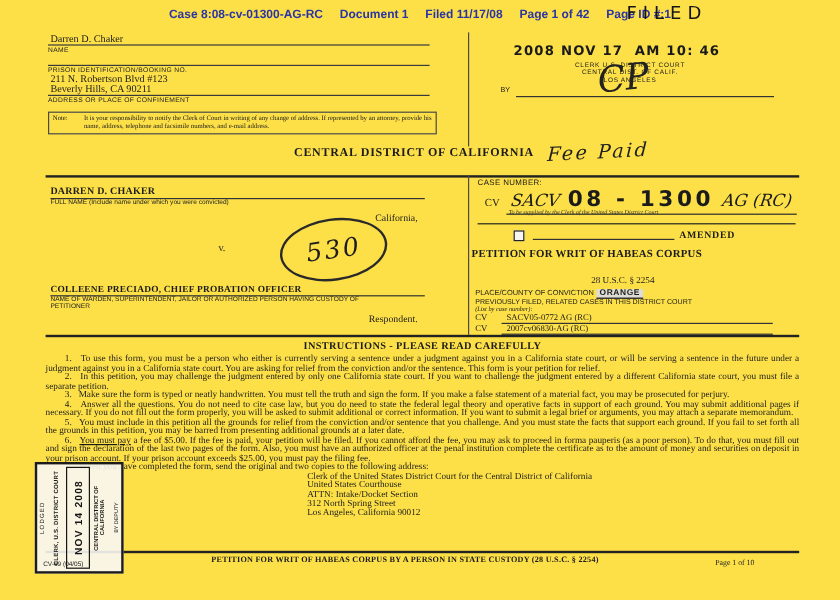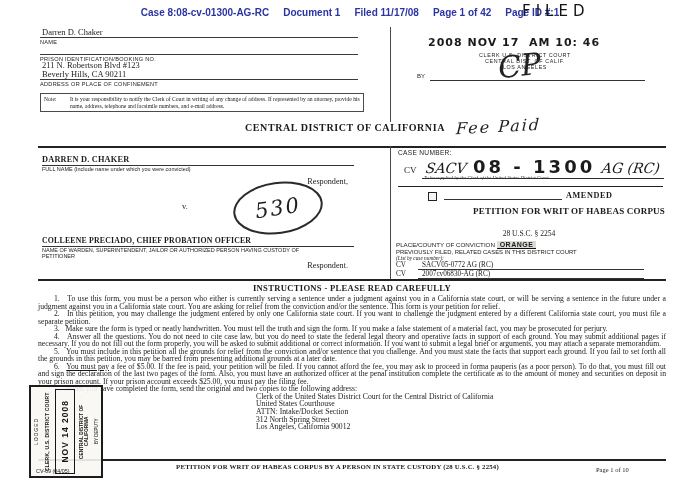--- a/index.html
+++ b/index.html
@@ -1,17 +1,17 @@
 <!DOCTYPE html>
 <html><head>
 <meta charset="utf-8">
 <style>
   html,body{margin:0;padding:0;}
   body{background:#e9e8e4;font-family:"Liberation Serif",serif;color:#1b1b1b;}
-  #page{position:relative;width:700px;height:500px;background:#ffffff;overflow:hidden;}
+  #page{position:relative;width:700px;height:500px;background:#fde047;overflow:hidden;}
 
   
   .pacer{position:absolute;top:7px;left:0;width:100%;display:flex;justify-content:center;gap:14px;
          font-family:"Liberation Sans",sans-serif;font-size:10px;font-weight:bold;color:#2b34a4;}
   .filed-stamp{position:absolute;left:522px;top:2px;font-family:"DejaVu Sans",sans-serif;
          font-weight:normal;font-size:15px;letter-spacing:5px;color:#141414;}
 
   
   .field{position:absolute;left:40px;width:318px;}
   .fval{font-size:8.5px;line-height:9px;padding-left:2px;}
@@ -57,23 +57,23 @@
   .case-line{position:absolute;left:404px;top:156px;display:flex;align-items:baseline;gap:5px;}
   .cv-pre{font-size:9px;}
   .case-group{display:flex;align-items:baseline;gap:7px;border-bottom:1.2px solid #2c2c2c;padding:0 4px 1px 4px;}
   .hw{font-family:"DejaVu Serif",serif;font-style:italic;display:inline-block;transform:skewX(-8deg);}
   .hw-case{font-size:14px;}
   .stamped-num{font-family:"DejaVu Sans",sans-serif;font-weight:bold;font-size:18px;letter-spacing:3px;}
   .supplied{position:absolute;left:424px;top:175px;font-size:5px;font-style:italic;color:#333;}
   .amend-chk{position:absolute;left:428px;top:192px;width:7px;height:7px;border:1.1px solid #222;background:#f6f5f1;}
   .amend-line{position:absolute;left:444px;top:199px;width:118px;border-bottom:1px solid #333;}
   .amend-lbl{position:absolute;left:566px;top:191px;font-size:8.2px;font-weight:bold;letter-spacing:.6px;}
-  .pet-title{position:absolute;left:393px;top:206px;width:272px;text-align:right;font-weight:bold;
+  .pet-title{position:absolute;left:393px;top:206px;width:272px;text-align:left;font-weight:bold;
              font-size:9px;line-height:10.5px;letter-spacing:.2px;}
-  .statute{position:absolute;left:393px;top:229px;width:272px;text-align:center;font-size:7.6px;}
+  .statute{position:absolute;left:383px;top:229px;width:272px;text-align:center;font-size:7.6px;}
   .conv-row{position:absolute;left:396px;top:241px;font-size:6.2px;font-family:"Liberation Sans",sans-serif;}
   .conv-val{font-weight:bold;font-size:7px;border-bottom:1.6px solid #111;background:#dedcd6;padding:0 3px;letter-spacing:.5px;}
   .prev-lbl{position:absolute;left:396px;top:249px;font-size:5.9px;font-family:"Liberation Sans",sans-serif;}
   .prev-sub{position:absolute;left:396px;top:255px;font-size:5.3px;font-style:italic;}
   .rel-row{position:absolute;left:396px;font-size:7.2px;display:flex;gap:12px;}
   .rel-num{border-bottom:1px solid #333;width:222px;padding-left:4px;}
 
   
   .instr-wrap{position:absolute;left:38px;top:283px;width:628px;}
   .instr-title{text-align:center;font-weight:bold;font-size:8.6px;letter-spacing:.3px;margin-bottom:2px;}
@@ -147,21 +147,21 @@
   <div class="court-title">
     <div>CENTRAL DISTRICT OF CALIFORNIA</div>
   </div>
   <div class="fee-paid">Fee Paid</div>
 
   <div class="hr" style="left:38px;top:146px;width:628px;height:2px;"></div>
   <div class="vdiv" style="left:390px;top:146px;height:133px;"></div>
 
   <div class="cap-name">DARREN D. CHAKER</div>
   <div class="cap-sub" style="left:42px;top:166px;width:300px;">FULL NAME (Include name under which you were convicted)</div>
-  <div class="role" style="left:248px;top:177px;width:100px;text-align:right;">Respondent,</div>
+  <div class="role" style="left:248px;top:177px;width:100px;text-align:right;">California,</div>
   <div class="versus">v.</div>
   <div class="circle530">530</div>
   <div class="cap-name" style="top:236px;font-size:7.8px;">COLLEENE PRECIADO, CHIEF PROBATION OFFICER</div>
   <div class="cap-sub" style="left:42px;top:247px;width:290px;">NAME OF WARDEN, SUPERINTENDENT, JAILOR OR AUTHORIZED PERSON HAVING CUSTODY OF PETITIONER</div>
   <div class="role" style="left:248px;top:261px;width:100px;text-align:right;">Respondent.</div>
 
   <div class="case-lbl">CASE NUMBER:</div>
   <div class="case-line">
     <span class="cv-pre">CV</span>
     <span class="case-group">

